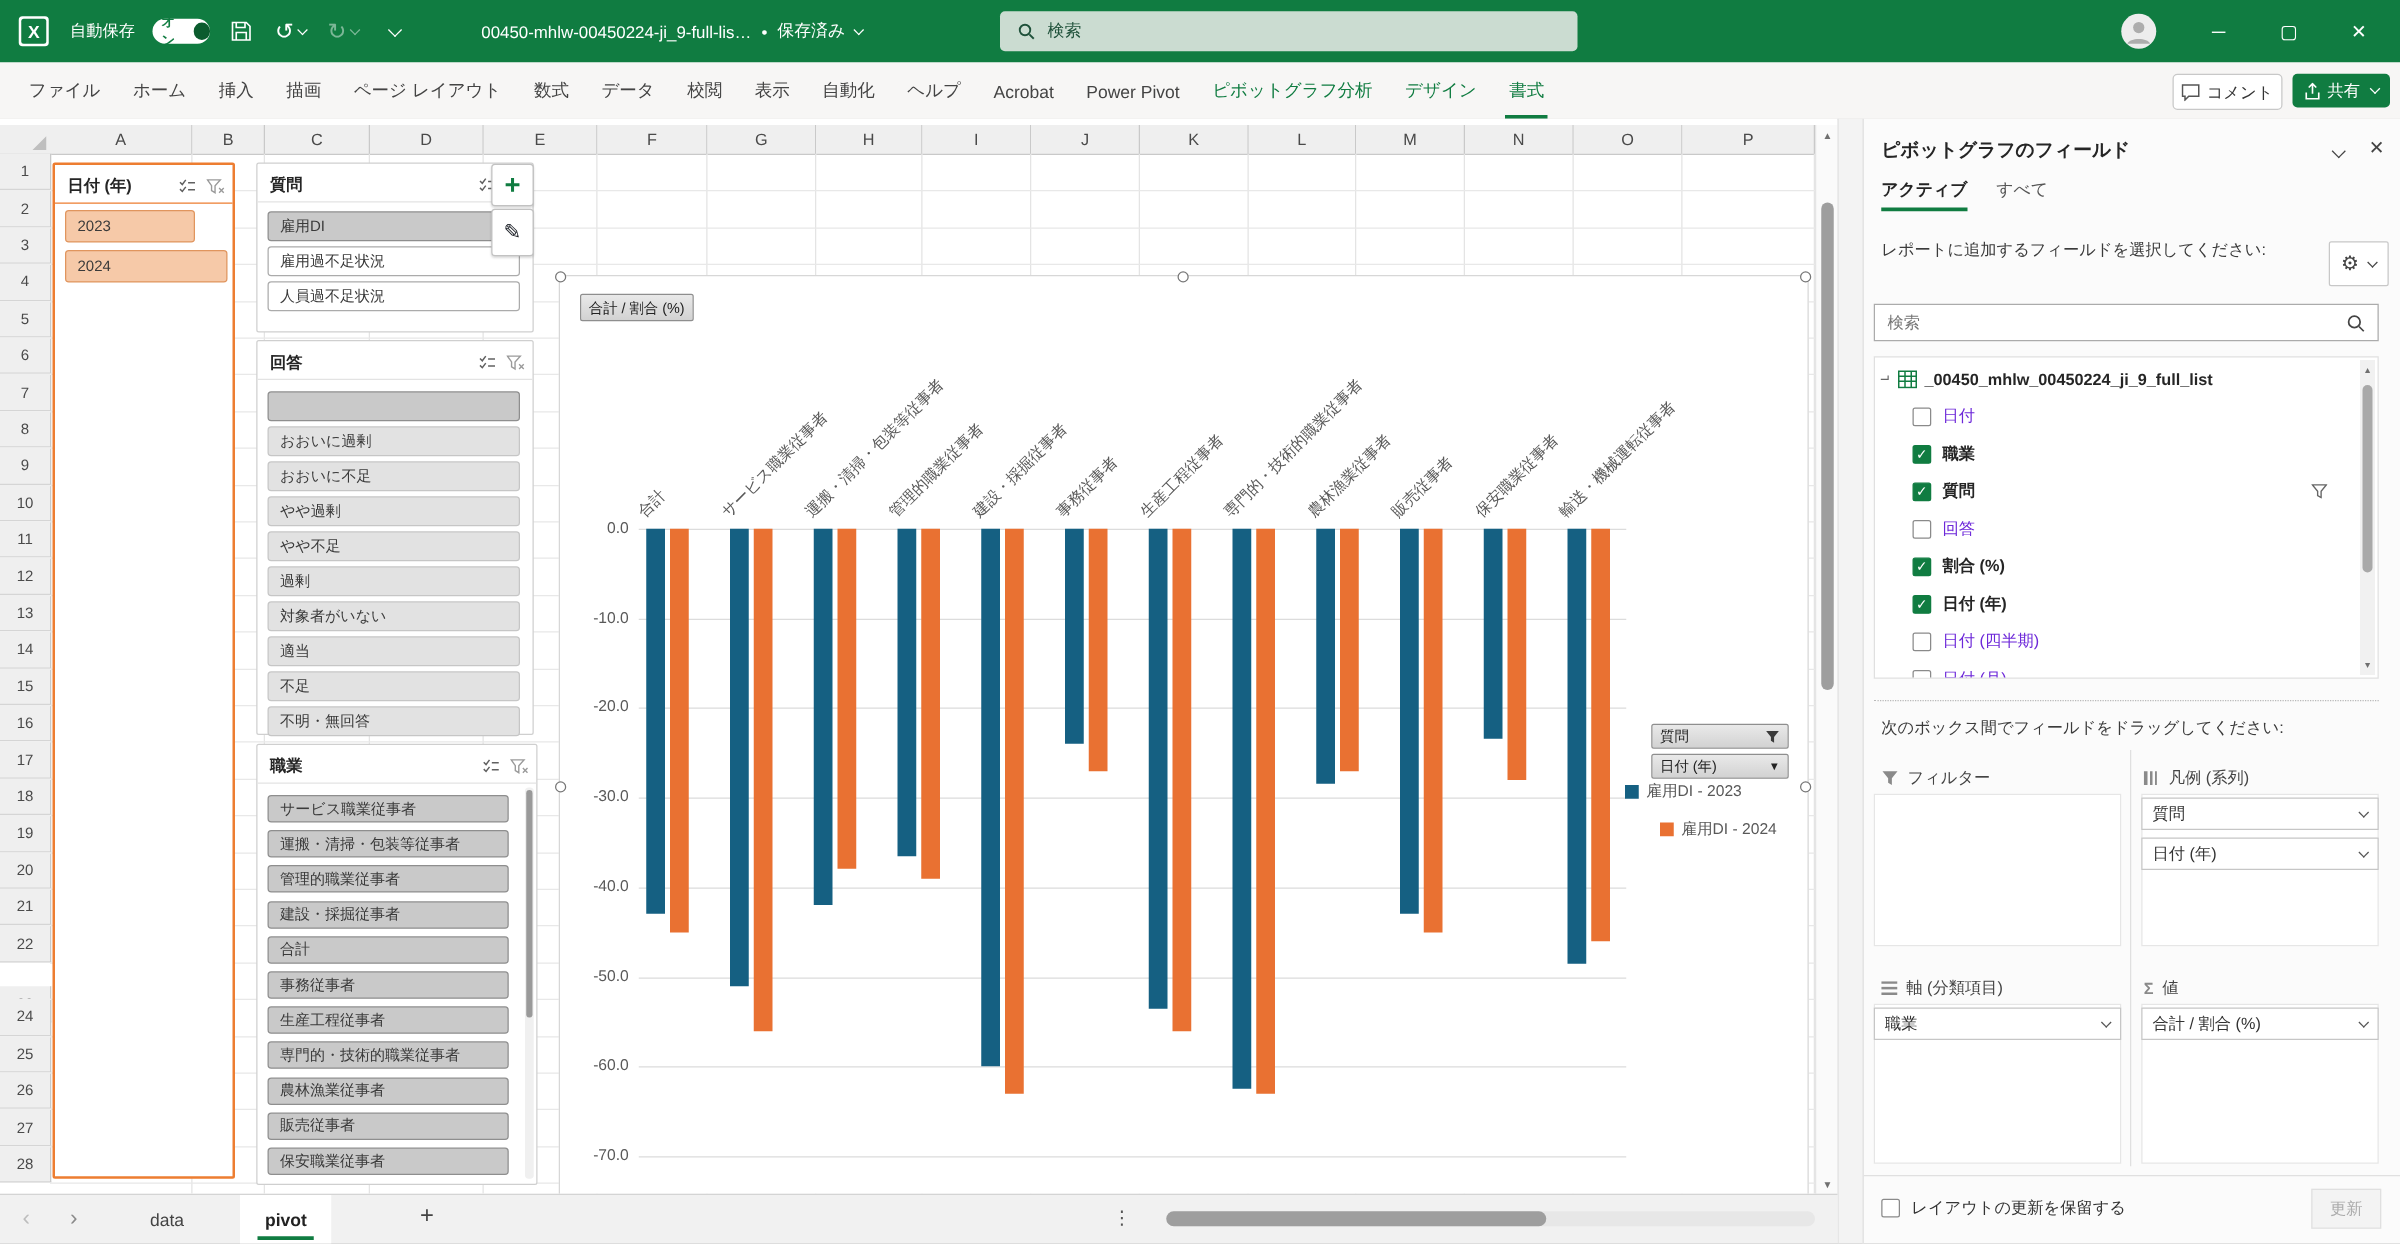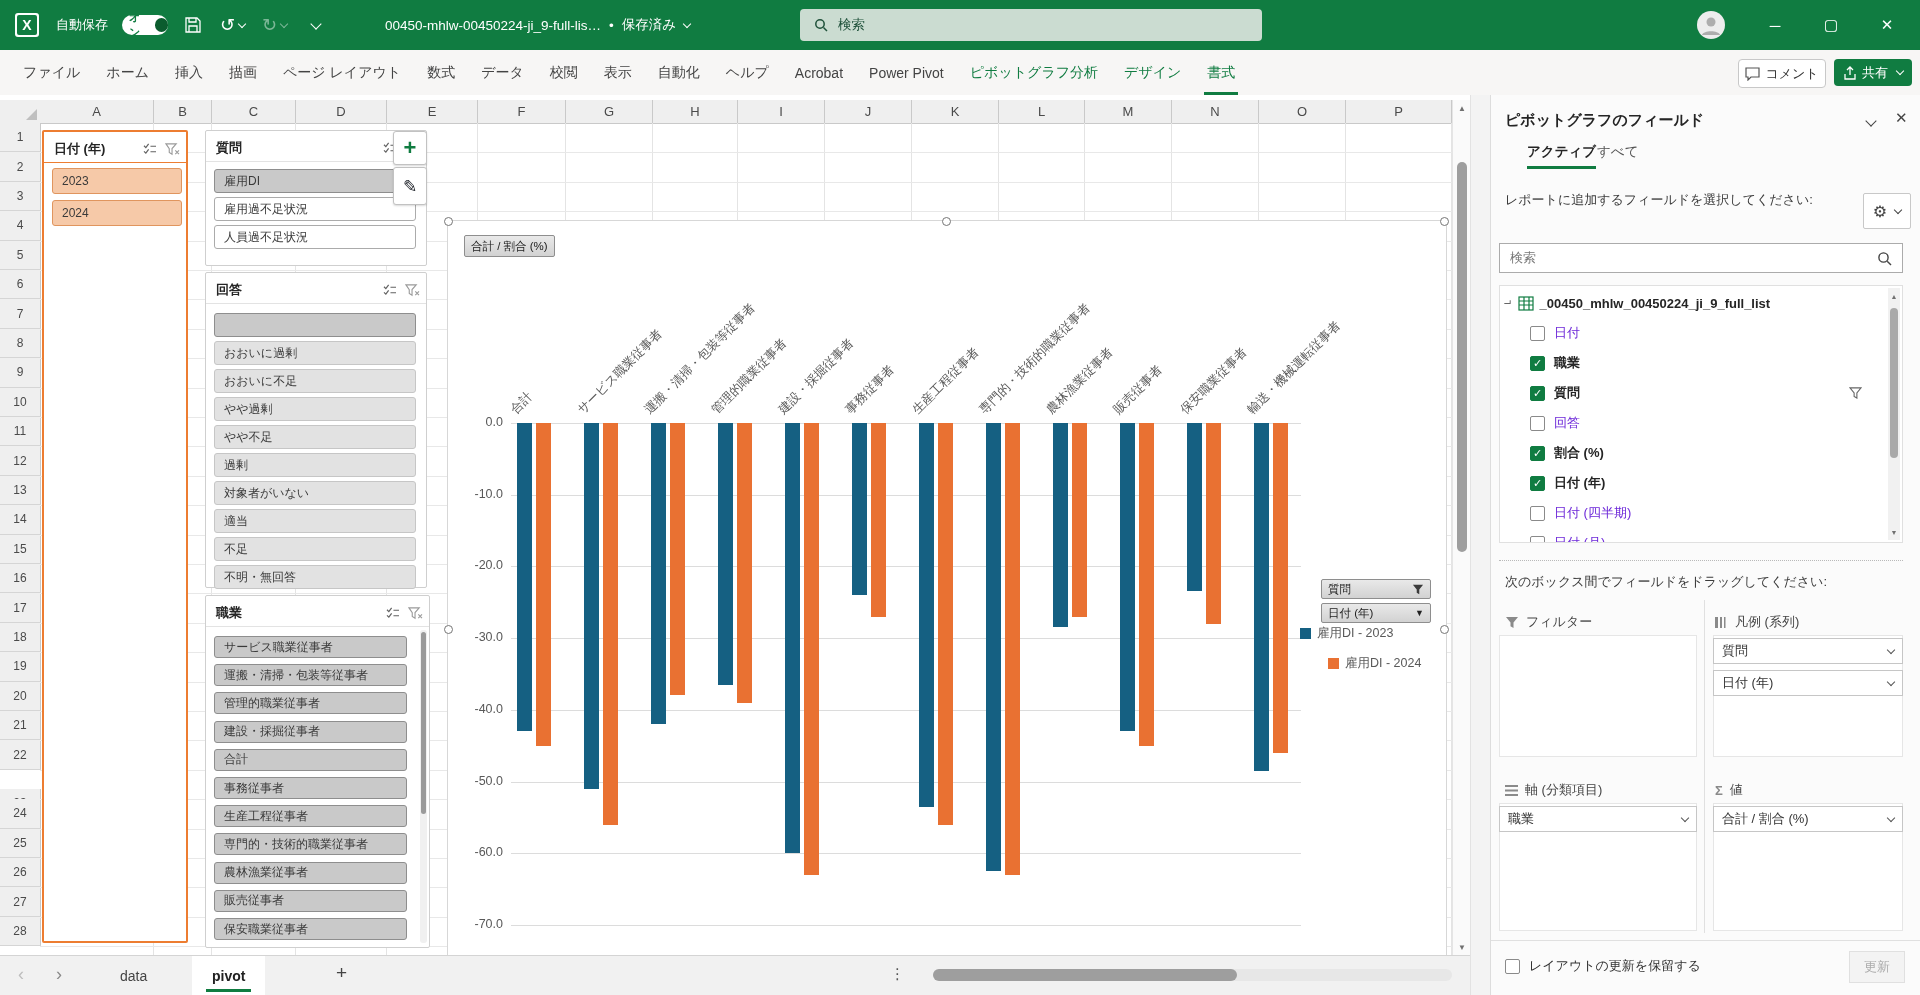--- a/index.html
+++ b/index.html
@@ -324,21 +324,21 @@
               </svg>
             </span>
             <span class="ic">
               <svg width="15" height="13" viewBox="0 0 16 14" fill="none" stroke="#9a9a9a" stroke-width="1.2">
                 <path d="M1 1h11L7.5 6v6l-3-1.8V6z"></path>
                 <path d="M11 8l4 4M15 8l-4 4"></path>
               </svg>
             </span>
           </div>
           <div class="slsep"></div>
-          <div class="slitem peach" style="left: 8px; top: 36px; width: 130px; height: 26px;">2023</div>
+          <div class="slitem peach" style="left: 8px; top: 36px; width: 104px; height: 26px;">2023</div>
           <div class="slitem peach" style="left: 8px; top: 68px; width: 130px; height: 26px;">2024</div>
         </div>
         <div class="slicer" style="left: 205px; top: 35px; width: 222px; height: 136px;">
           <div class="slhead">
             <span class="ttl">質問</span>
             <span class="ic" style="margin-right:8px">
               <svg width="14" height="12" viewBox="0 0 15 13" fill="none" stroke="#616161" stroke-width="1.3">
                 <path d="M1 3l2 2 3-4M1 9l2 2 3-4"></path>
                 <path d="M8 3.5h6M8 9.5h6"></path>
               </svg>
@@ -522,21 +522,21 @@
     <div class="th"></div>
     <div class="scarrow" style="bottom:0">▼</div>
   </div>
   <div id="gutter" class="abs"></div>
 
   <div id="panel" class="abs">
     <div class="ptitle">ピボットグラフのフィールド</div>
     <div class="abs" style="left:372px;top:18px;color:#444"><span class="chev"></span></div>
     <div class="abs" style="left:404px;top:14px;color:#444;font-size:15px">✕</div>
     <div id="ptabs">
-        <div class="ptab abs act" style="left: 14px; margin-left: 22px;">アクティブ</div>
+        <div class="ptab abs act" style="left: 14px;">アクティブ</div>
         <div class="ptab abs" style="left: 106px;">すべて</div>
       </div>
     <div class="abs" style="left:14px;top:96px;width:350px;color:#3b3b3b">レポートに追加するフィールドを選択してください:</div>
     <div id="gearbtn">
         <span style="font-size:16px">⚙</span>
         <span class="chev sm"></span>
       </div>
     <div id="psearch">
       <span style="margin-left:10px;flex:1">検索</span>
       <span class="ic" style="margin-right:10px">

